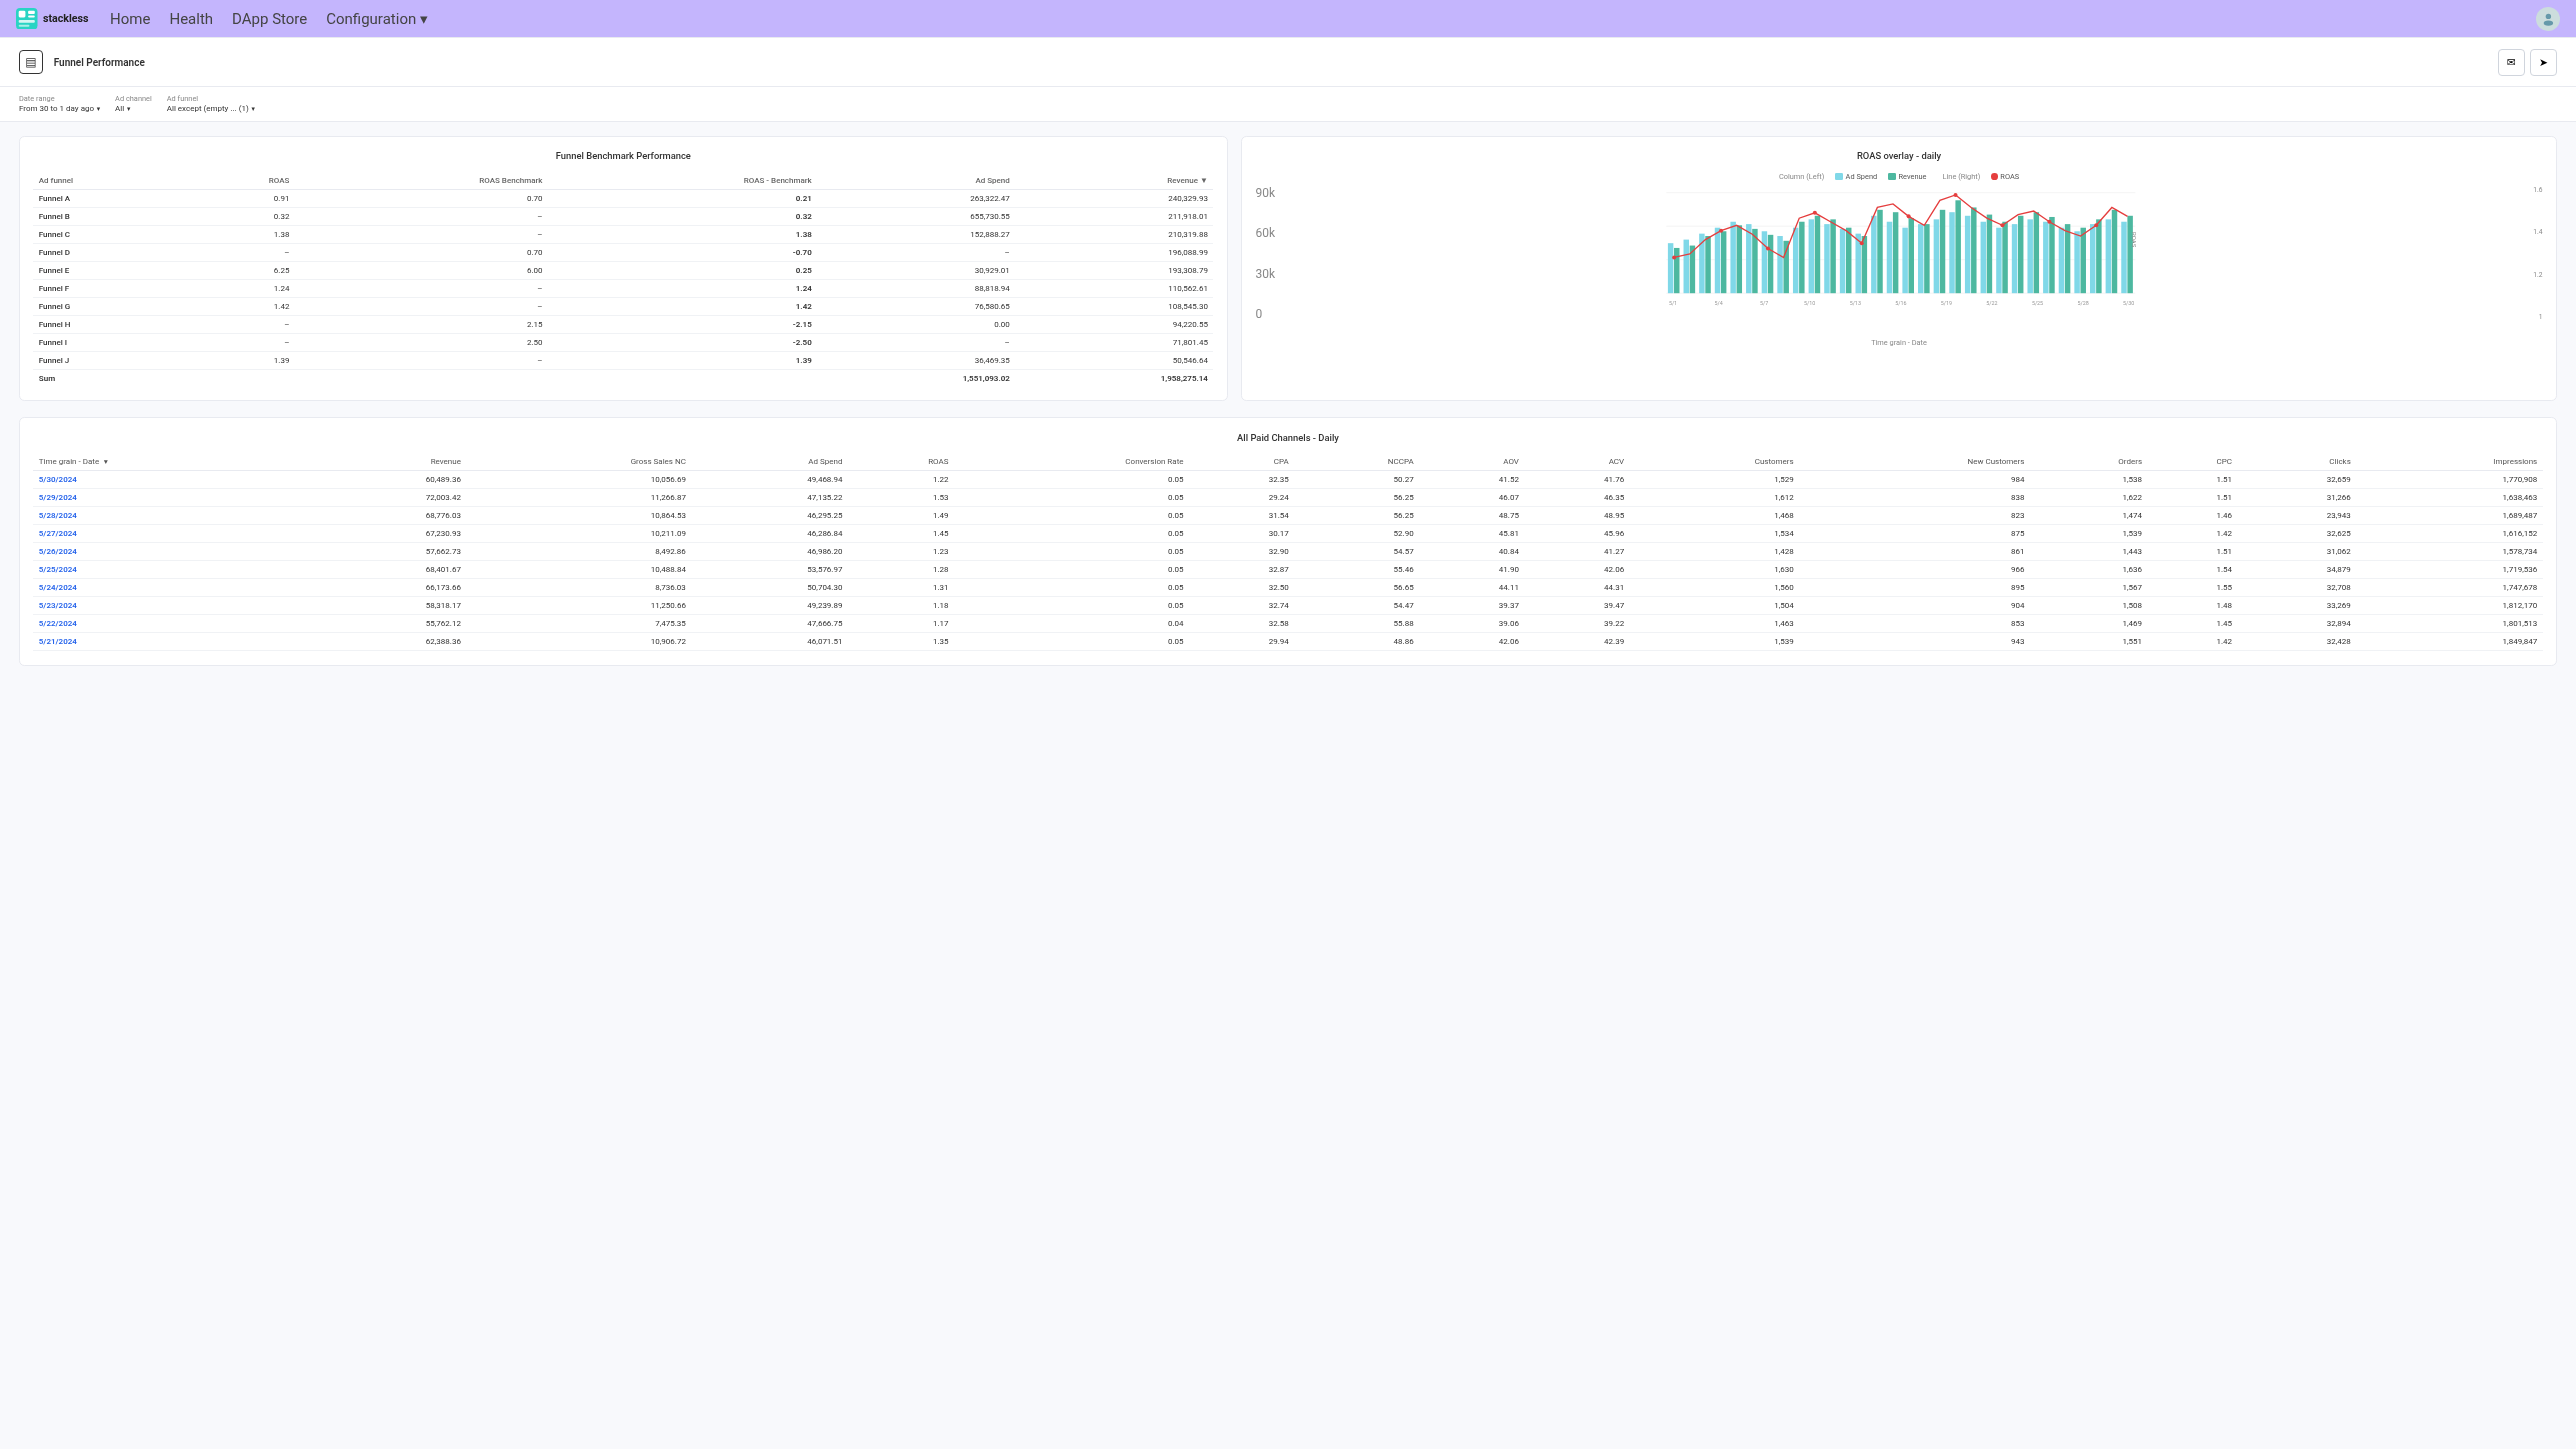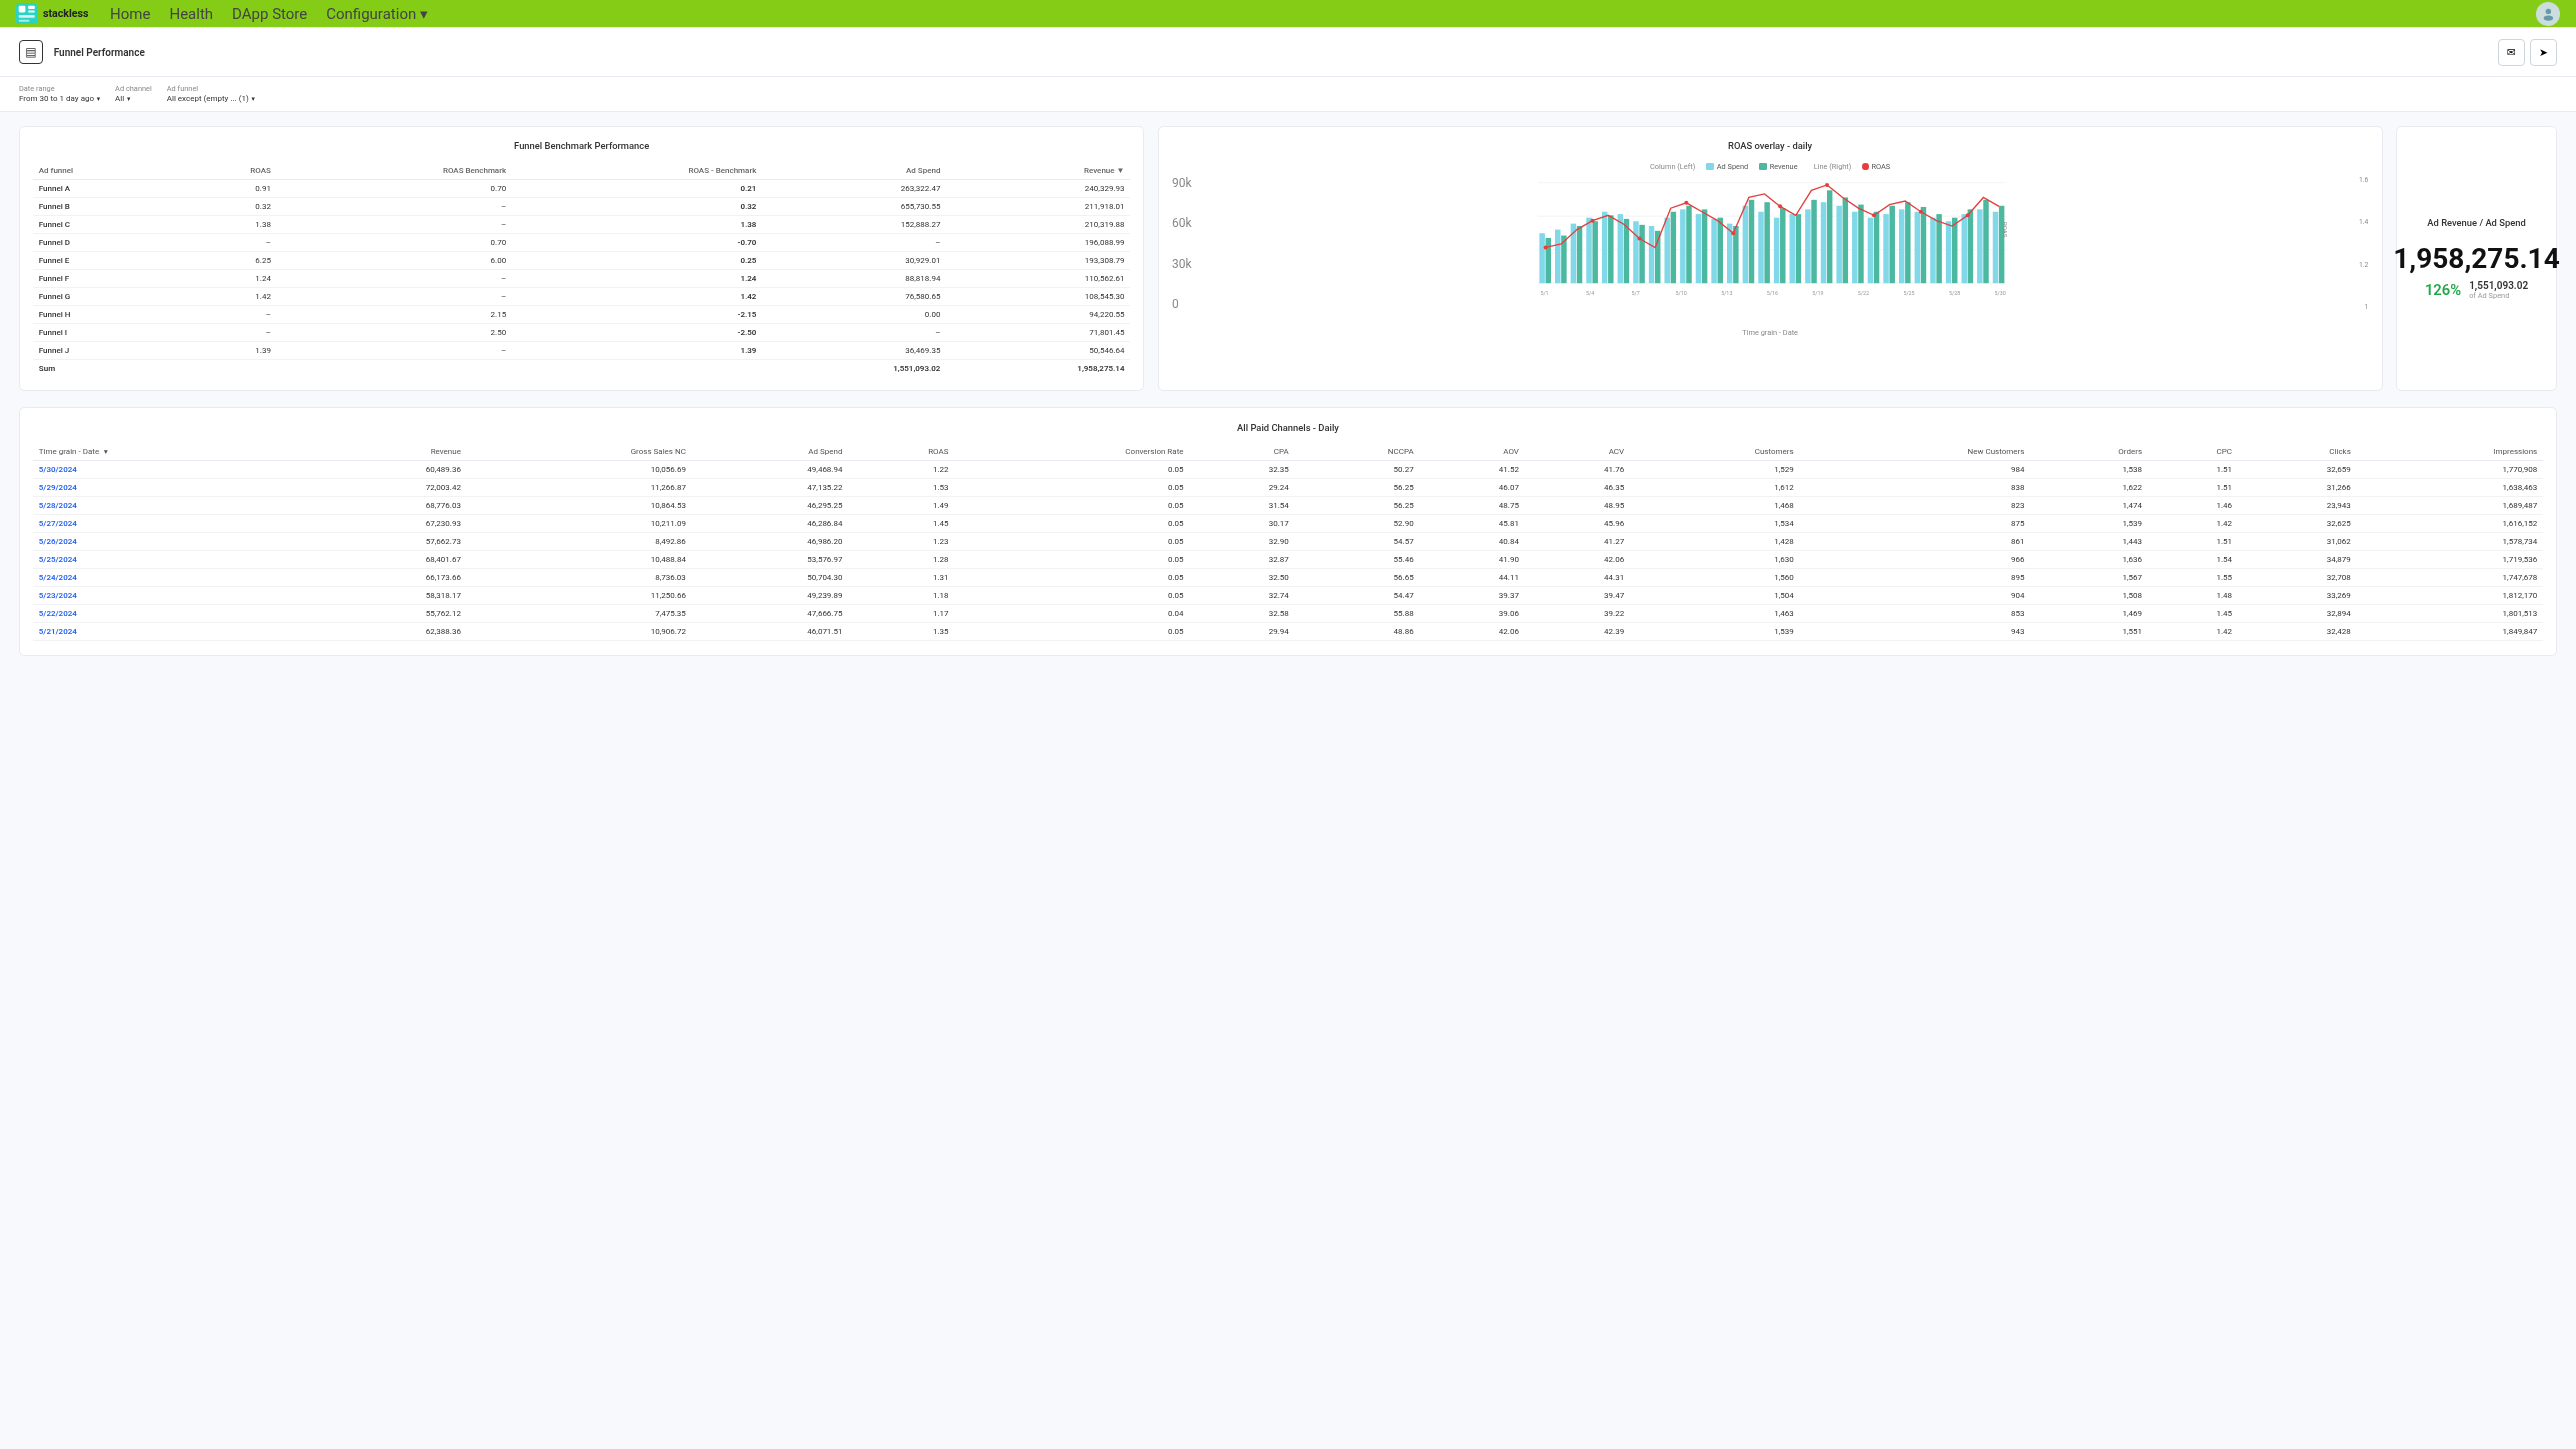--- a/index.html
+++ b/index.html
@@ -1,25 +1,25 @@
 <!DOCTYPE html>
 <html style="font-size:10.7px"><head>
   <meta charset="utf-8">
   <style>
     * { box-sizing: border-box; margin: 0; padding: 0; }
     body { font-family: -apple-system, BlinkMacSystemFont, 'Segoe UI', Roboto, sans-serif; background: #f8f9fc; color: #333; font-size: 8.7px; }
 
     
     .navbar {
-      background: #84cc16;
+      background: #c4b5fd;
       border-bottom: 0.7px solid #e8eaf0;
       display: flex;
       align-items: center;
       padding: 0 16px;
-      height: 28px;
+      height: 38px;
       gap: 21.5px;
     }
     .navbar-brand { display: flex; align-items: center; gap: 5.4px; font-weight: 700; font-size: 10.7px; color: #222; text-decoration: none; }
     .brand-logo { width: 21.5px; height: 21.5px; }
     .nav-links { display: flex; gap: 19px; flex: 1; }
     .nav-link { font-size: 15px; color: #444; text-decoration: none; cursor: pointer; padding: 2.7px 0; }
     .nav-avatar { width: 24px; height: 24px; border-radius: 50%; background: #cdd; margin-left: auto; display: flex; align-items: center; justify-content: center; }
 
     
     .page-header {
@@ -433,33 +433,20 @@
               <text x="554" y="178" font-size="8" fill="#999" text-anchor="middle">5/25</text>
               <text x="622" y="178" font-size="8" fill="#999" text-anchor="middle">5/28</text>
               <text x="690" y="178" font-size="8" fill="#999" text-anchor="middle">5/30</text>
               <text x="695" y="80" font-size="9" fill="#888" text-anchor="middle" transform="rotate(90,695,80)">ROAS</text>
             </svg>
         </div>
       </div>
       <div class="chart-x-label">Time grain - Date</div>
     </div>
 
-    <div class="panel kpi-panel" style="min-width:134px;max-width:161px;">
-      <div class="panel-title">Ad Revenue / Ad Spend</div>
-      <div class="kpi-big">1,958,275.14</div>
-      <div class="kpi-sub">
-        <span class="kpi-pct">126%</span>
-        <div class="kpi-detail">
-          <div class="kpi-detail-num">1,551,093.02</div>
-          <div class="kpi-of">
-            <span>of</span> <span>Ad Spend</span>
-          </div>
-        </div>
-      </div>
-    </div>
   </div>
 
   <div class="daily-panel">
     <div class="panel-title">All Paid Channels - Daily</div>
     <div style="overflow-x:auto;">
       <table class="daily-table">
         <thead>
           <tr>
             <th style="text-align:left;cursor:pointer;">Time grain - Date <span class="sort-arrow">▼</span></th>
             <th>Revenue</th>

